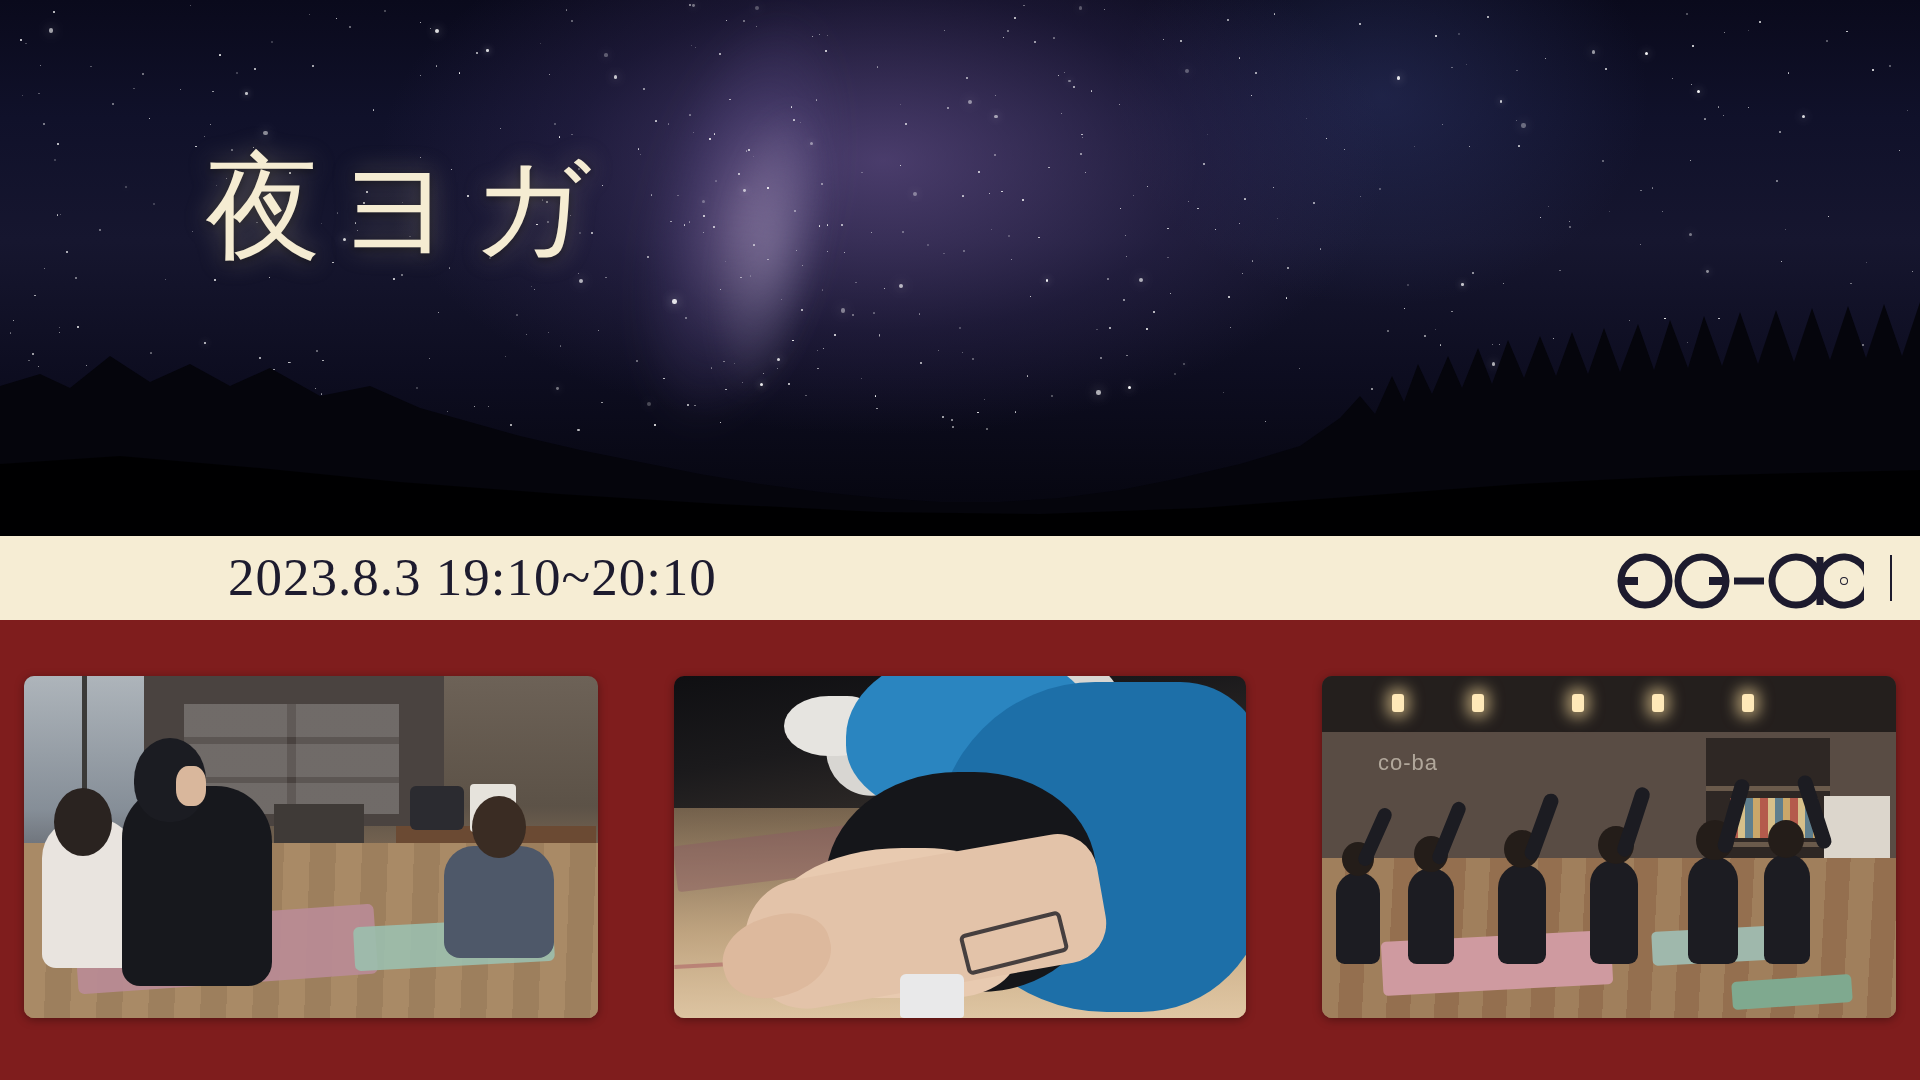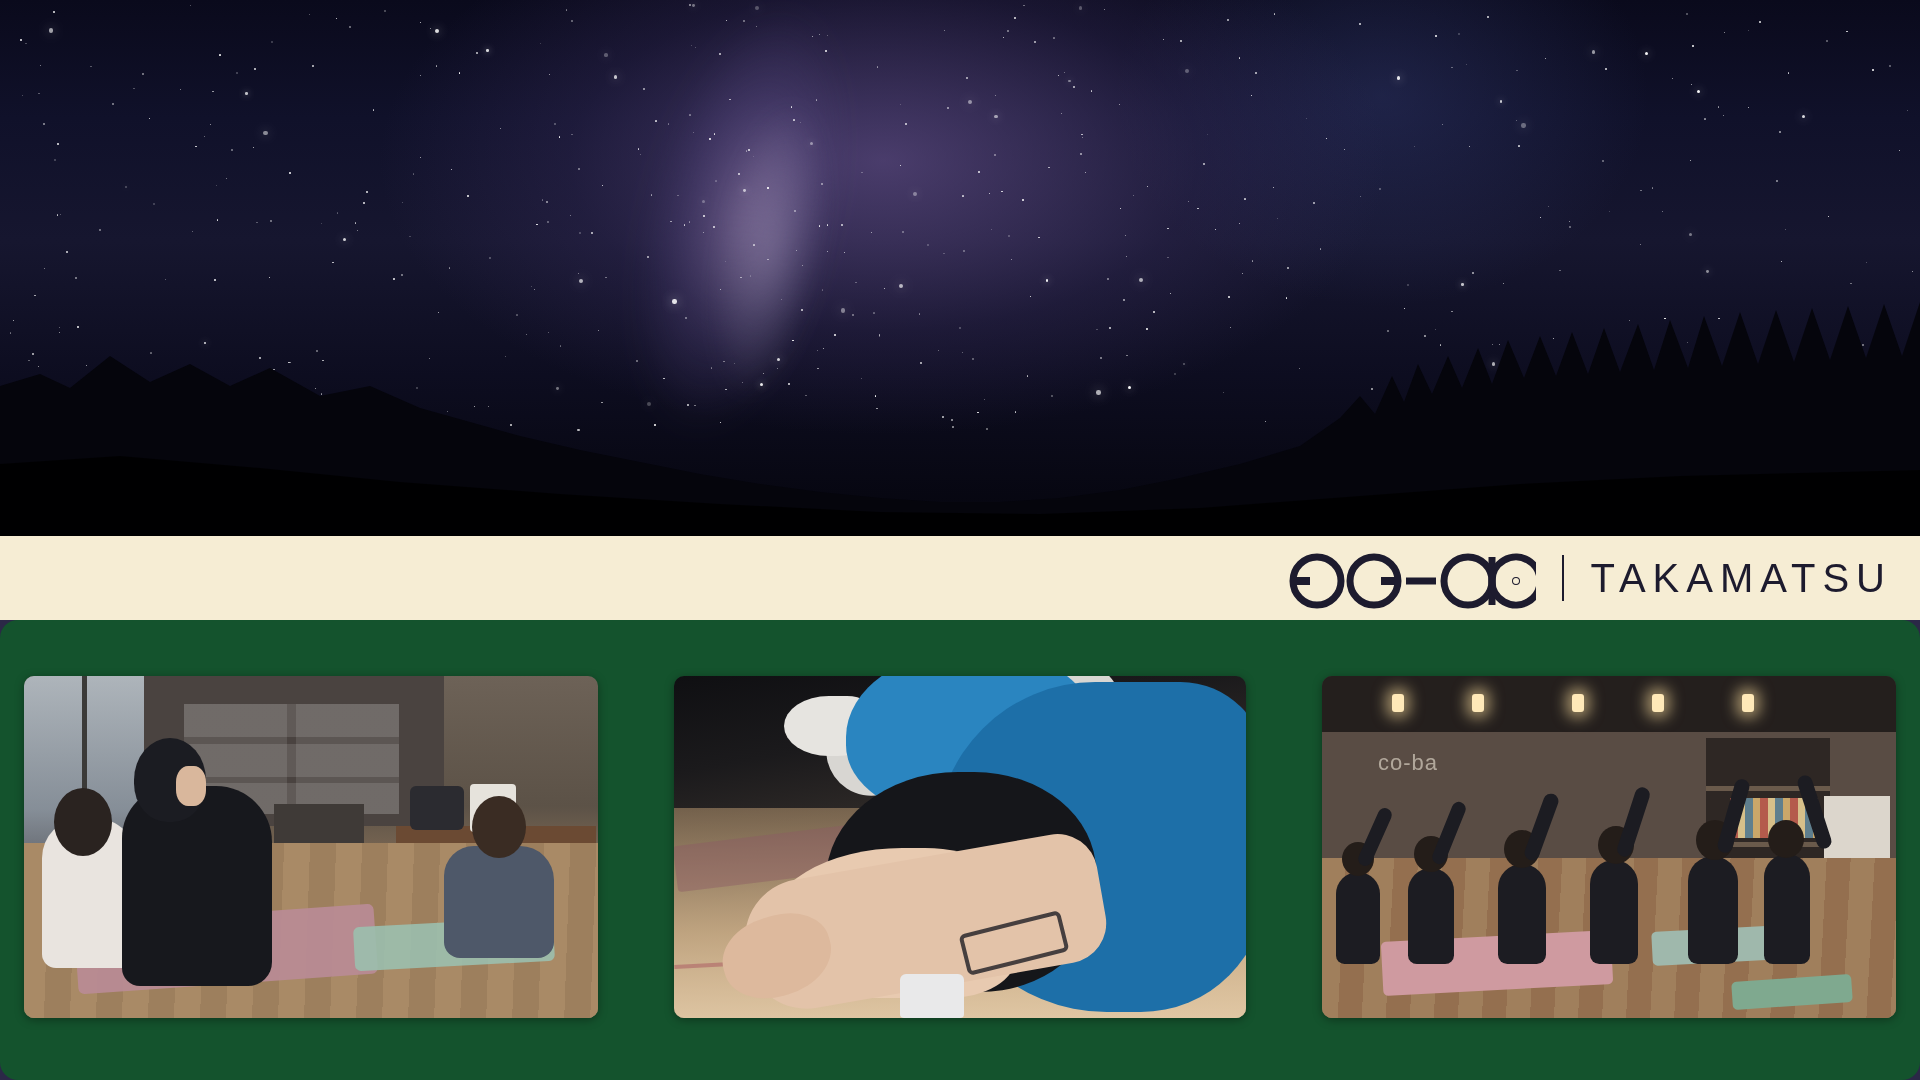--- a/index.html
+++ b/index.html
@@ -140,22 +140,21 @@
     white-space: nowrap;
   }
 
   
   .photos {
     position: absolute;
     left: 0;
     top: 620px;
     width: 1920px;
     height: 460px;
-    background: #14532d;
-    border-radius: 18px;
+    background: #7f1d1d;
   }
   .photo {
     position: absolute;
     top: 56px;
     height: 342px;
     border-radius: 10px;
     overflow: hidden;
     box-shadow: 0 2px 10px rgba(0,0,0,0.35);
   }
   .photo-1 { left: 24px;   width: 574px; }
@@ -734,45 +733,46 @@
         <i class="star" style="left:1026.7px;top:375.0px;width:1.7px;height:1.7px;opacity:0.73;"></i>
         <i class="star" style="left:742.1px;top:382.2px;width:1.1px;height:1.1px;opacity:0.47;"></i>
       </div>
 
     <svg class="hero-ridge" viewBox="0 0 1920 300" preserveAspectRatio="none">
       <path fill="#05050c" d="M0,300 L0,150 L40,138 L70,152 L110,120 L150,146 L190,128 L230,150 L270,132 L320,160 L370,150 L420,172 L470,186 L520,200 L580,214 L640,226 L700,238 L760,248 L820,256 L880,262 L940,266 L1000,266 L1060,262 L1120,254 L1180,242 L1240,228 L1300,210 L1340,182 L1360,160 L1375,178 L1392,140 L1404,166 L1418,128 L1432,158 L1448,120 L1462,152 L1478,112 L1492,148 L1508,104 L1524,142 L1540,100 L1556,140 L1572,96 L1588,138 L1604,92 L1620,136 L1638,88 L1654,134 L1670,84 L1688,132 L1704,80 L1722,130 L1740,76 L1758,128 L1776,74 L1794,126 L1812,72 L1830,124 L1848,70 L1866,122 L1884,68 L1902,120 L1920,66 L1920,300 Z"></path>
       <path fill="#000000" opacity="0.85" d="M0,300 L0,228 L120,220 L260,232 L400,246 L560,258 L720,268 L880,276 L1040,278 L1200,272 L1360,260 L1520,248 L1680,240 L1840,236 L1920,234 L1920,300 Z"></path>
     </svg>
 
     <div class="hero-text">
+      <div class="title-main">夜ヨガ</div>
     </div>
   </div>
 
   <div class="info-bar">
+    <div class="info-date">2023.8.3  19:10~20:10</div>
 
     <div class="brand">
       <svg class="brand-logo" width="250" height="62" viewBox="0 0 250 62">
         <g fill="none" stroke="#1d1b2e" stroke-width="7">
           <circle cx="31" cy="34" r="24"></circle>
           <circle cx="88" cy="34" r="24"></circle>
           <line x1="120" y1="34" x2="150" y2="34"></line>
           <circle cx="182" cy="34" r="24"></circle>
           <path d="M206,10 L206,58"></path>
           <circle cx="230" cy="34" r="0.5"></circle>
         </g>
         <g fill="#1d1b2e">
           <rect x="8" y="30" width="16" height="8"></rect>
           <rect x="95" y="30" width="16" height="8"></rect>
         </g>
         <g fill="none" stroke="#1d1b2e" stroke-width="7">
           <path d="M206,34 a24,24 0 1,1 0,0.1"></path>
         </g>
       </svg>
       <div class="brand-divider"></div>
-      <div class="brand-name">TAKAMATSU</div>
     </div>
   </div>
 
   <div class="photos">
 
     <div class="photo photo-1">
       <div class="ph-inner">
         <div class="p1-bg"></div>
         <div class="p1-wall"></div>
         <div class="p1-panels"></div>

